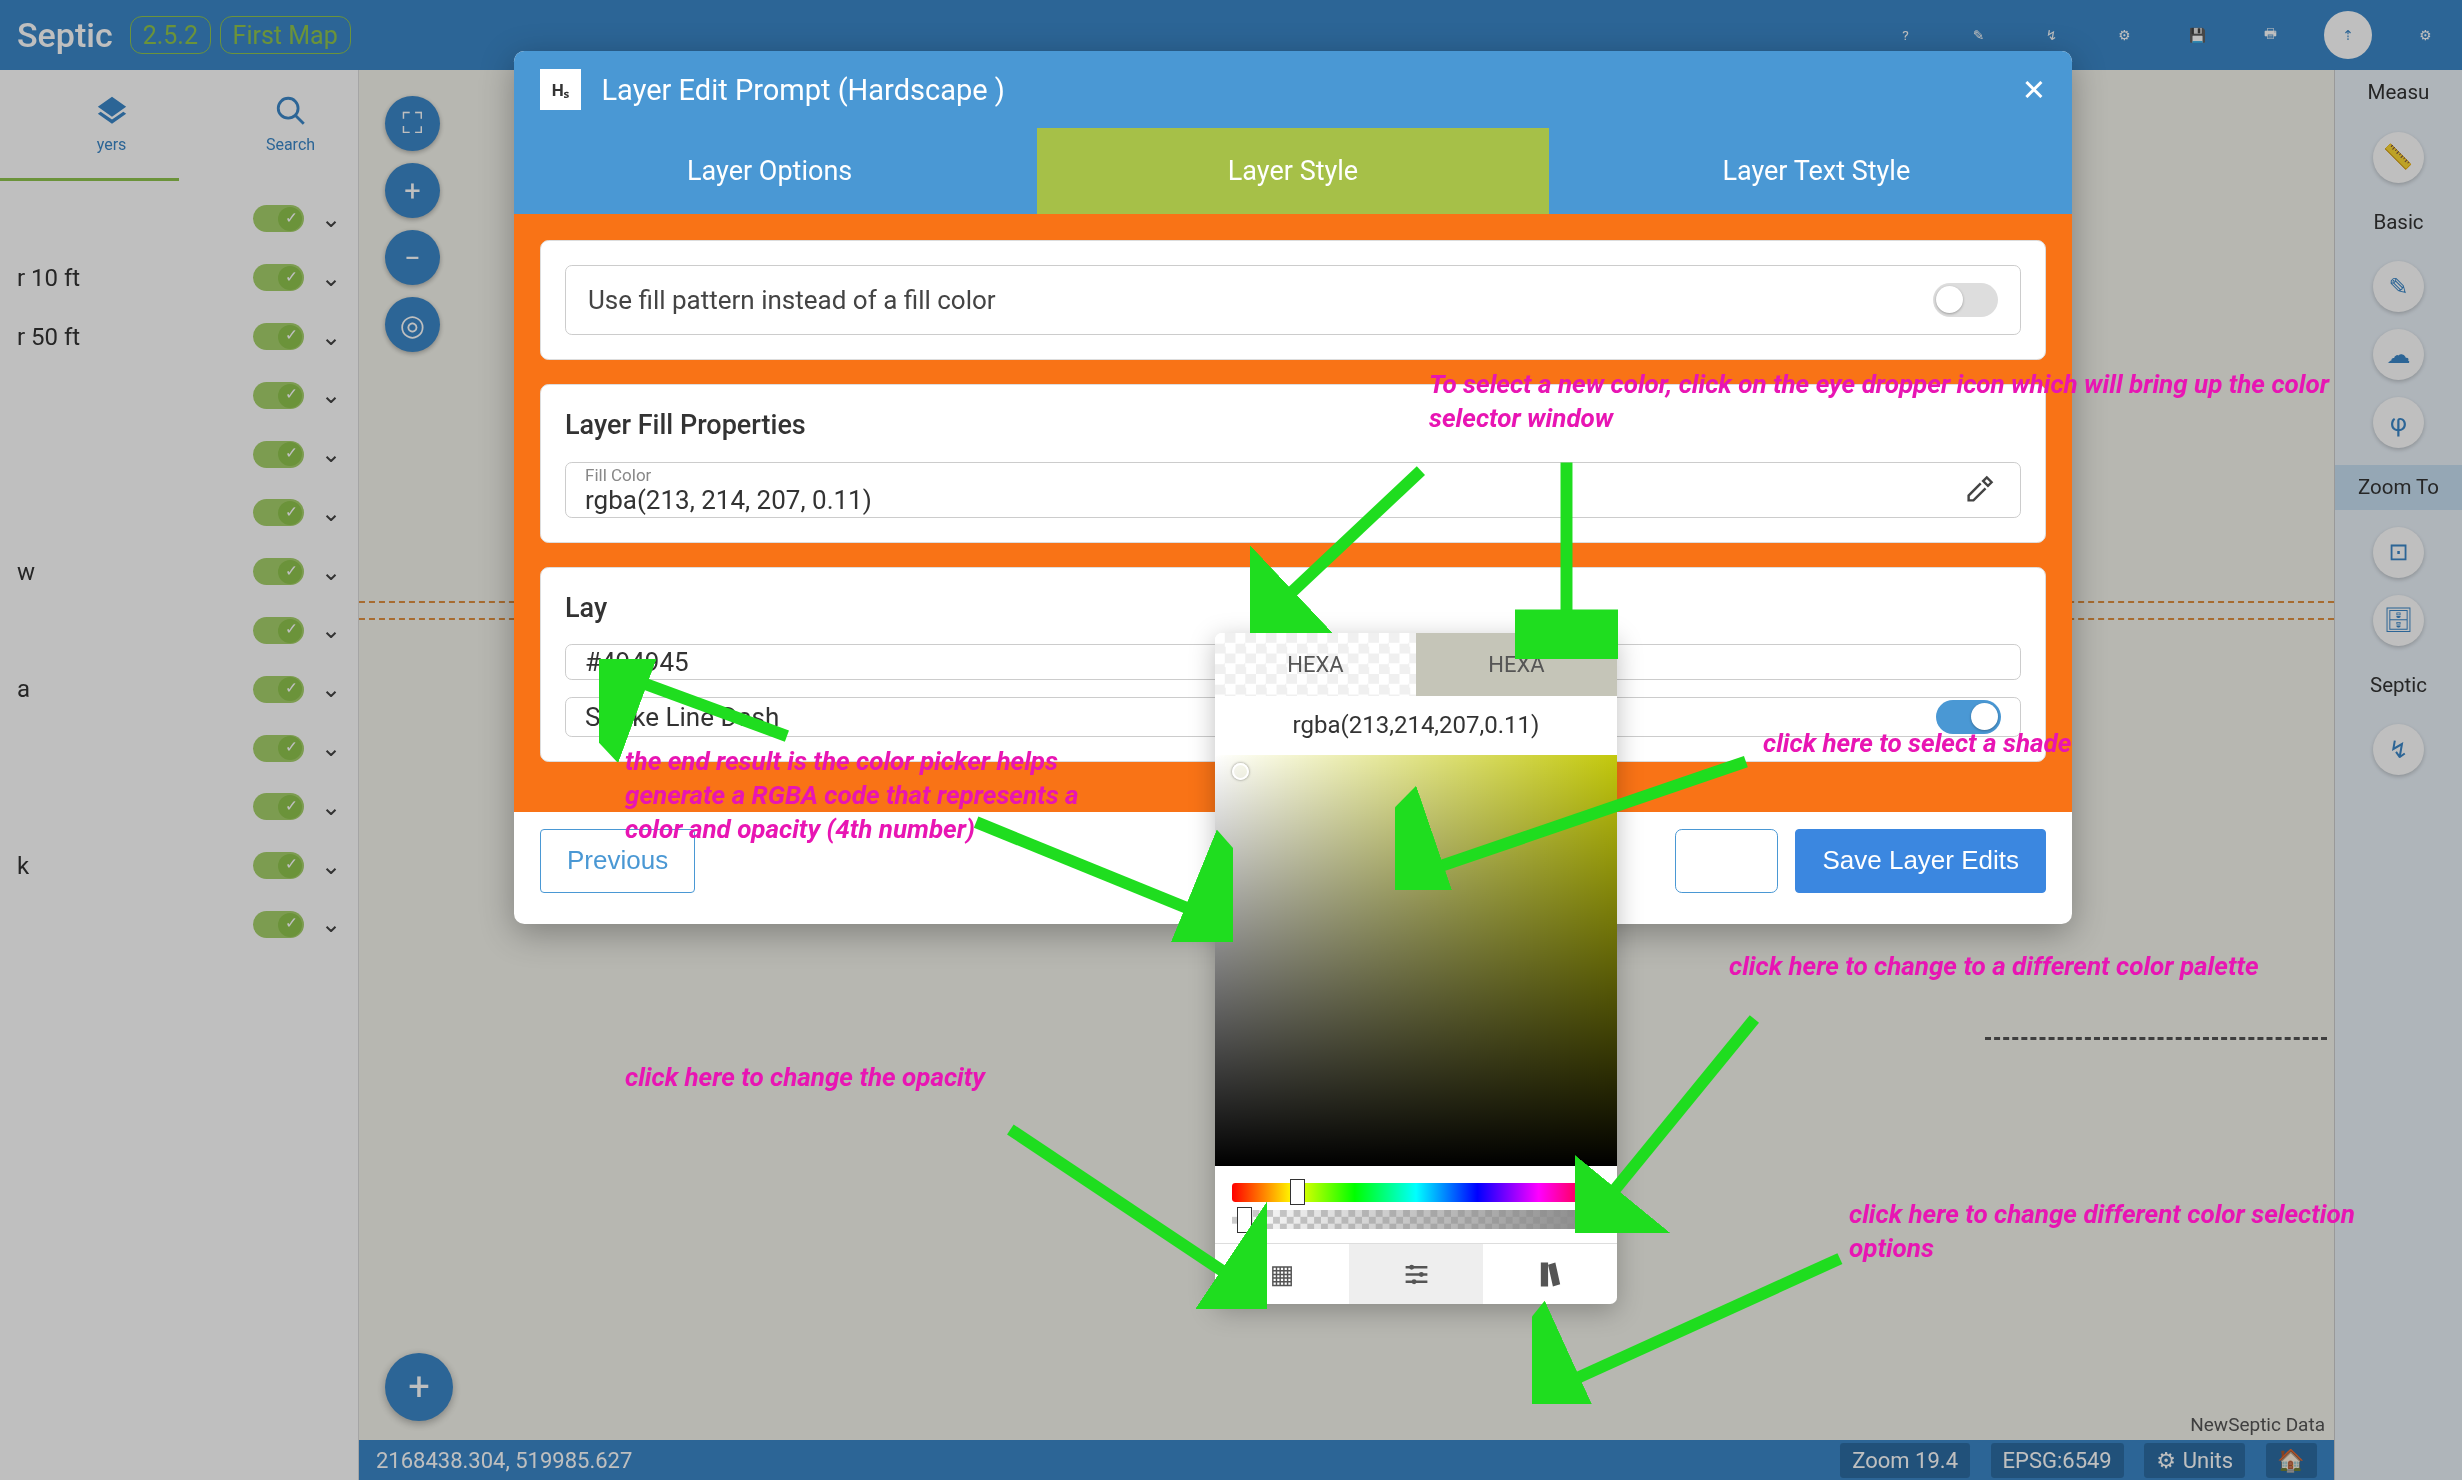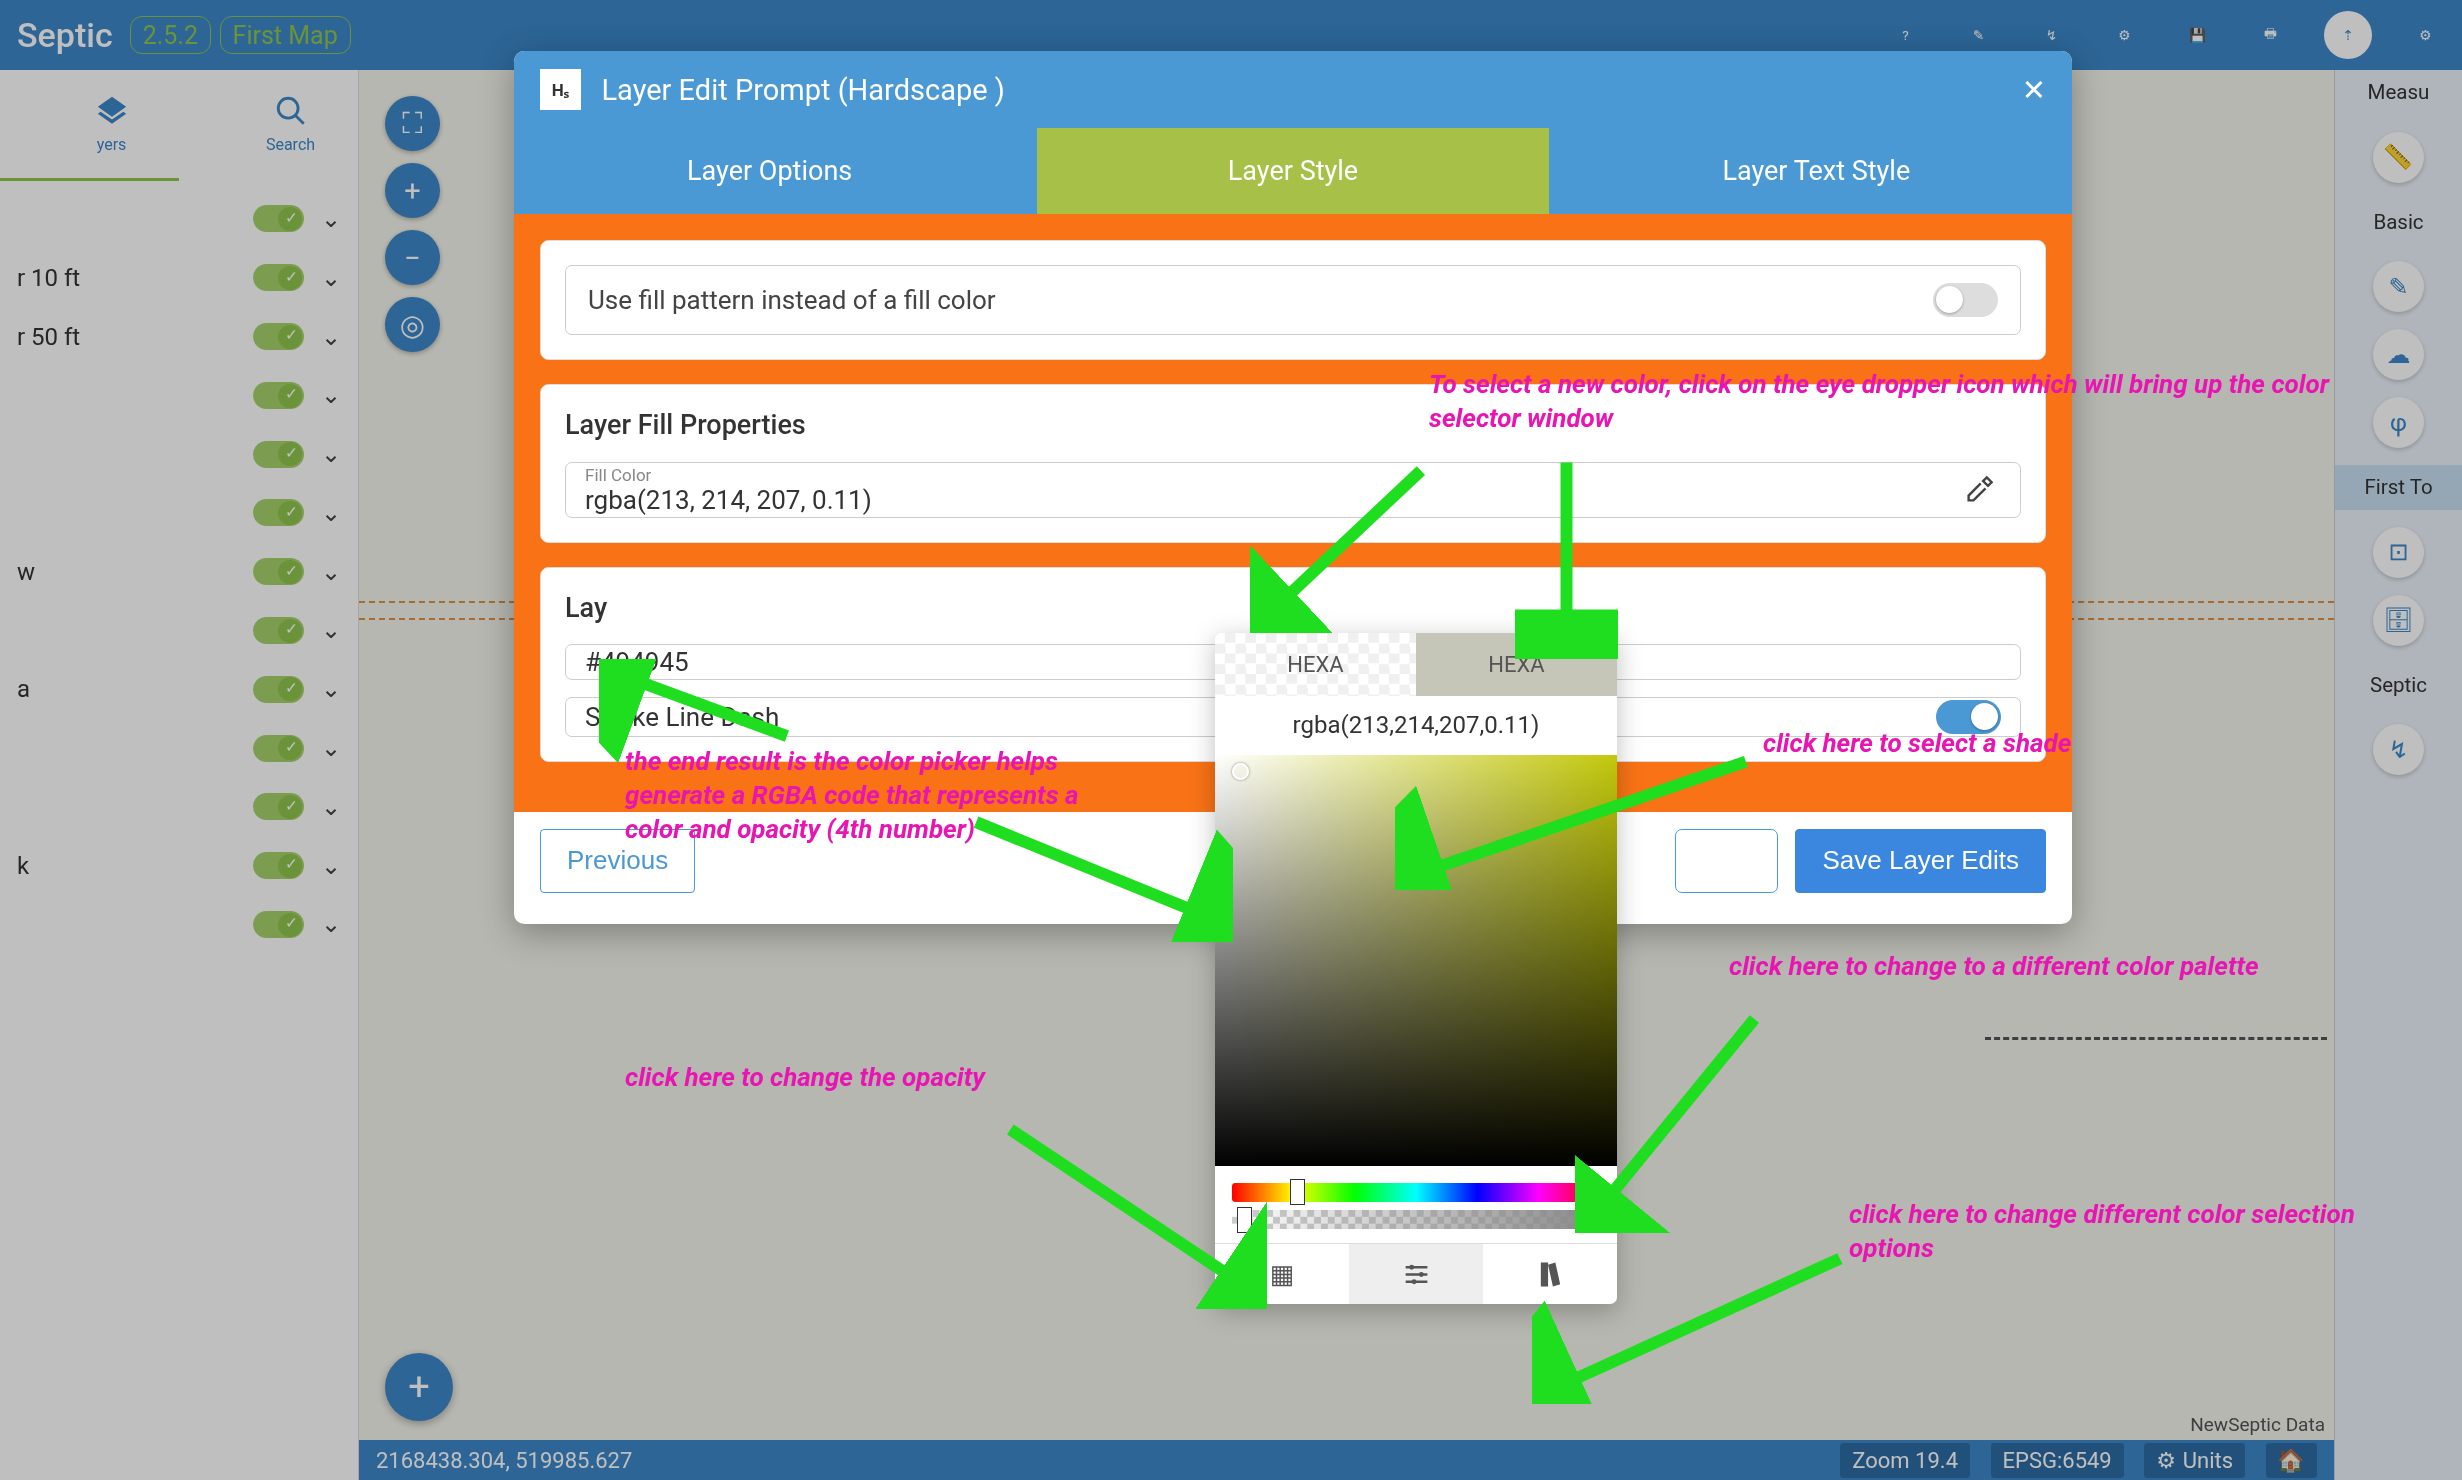--- a/index.html
+++ b/index.html
@@ -224,21 +224,21 @@
 
 <div class="attribution">NewSeptic Data</div>
 
 <div class="right-sidebar">
   <div class="rs-label">Measu</div>
   <div class="rs-btn">📏</div>
   <div class="rs-label">Basic</div>
   <div class="rs-btn">✎</div>
   <div class="rs-btn">☁</div>
   <div class="rs-btn">φ</div>
-  <div class="rs-label act">First To</div>
+  <div class="rs-label act">Zoom To</div>
   <div class="rs-btn">⊡</div>
   <div class="rs-btn">🗄</div>
   <div class="rs-label">Septic</div>
   <div class="rs-btn">↯</div>
 </div>
 
 <div class="statusbar">
   <span>2168438.304, 519985.627</span>
   <span class="sp"></span>
   <span class="sb-box">Zoom 19.4</span>

